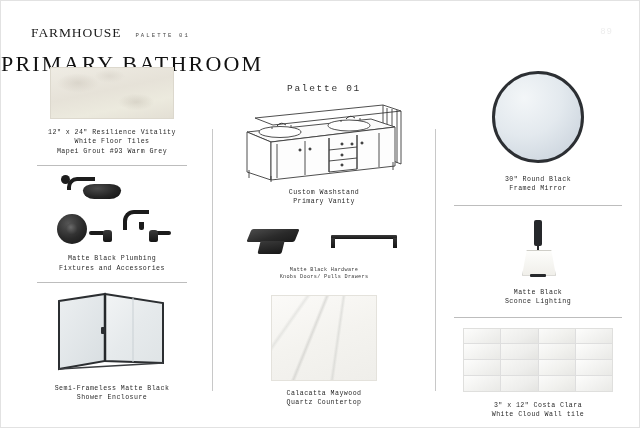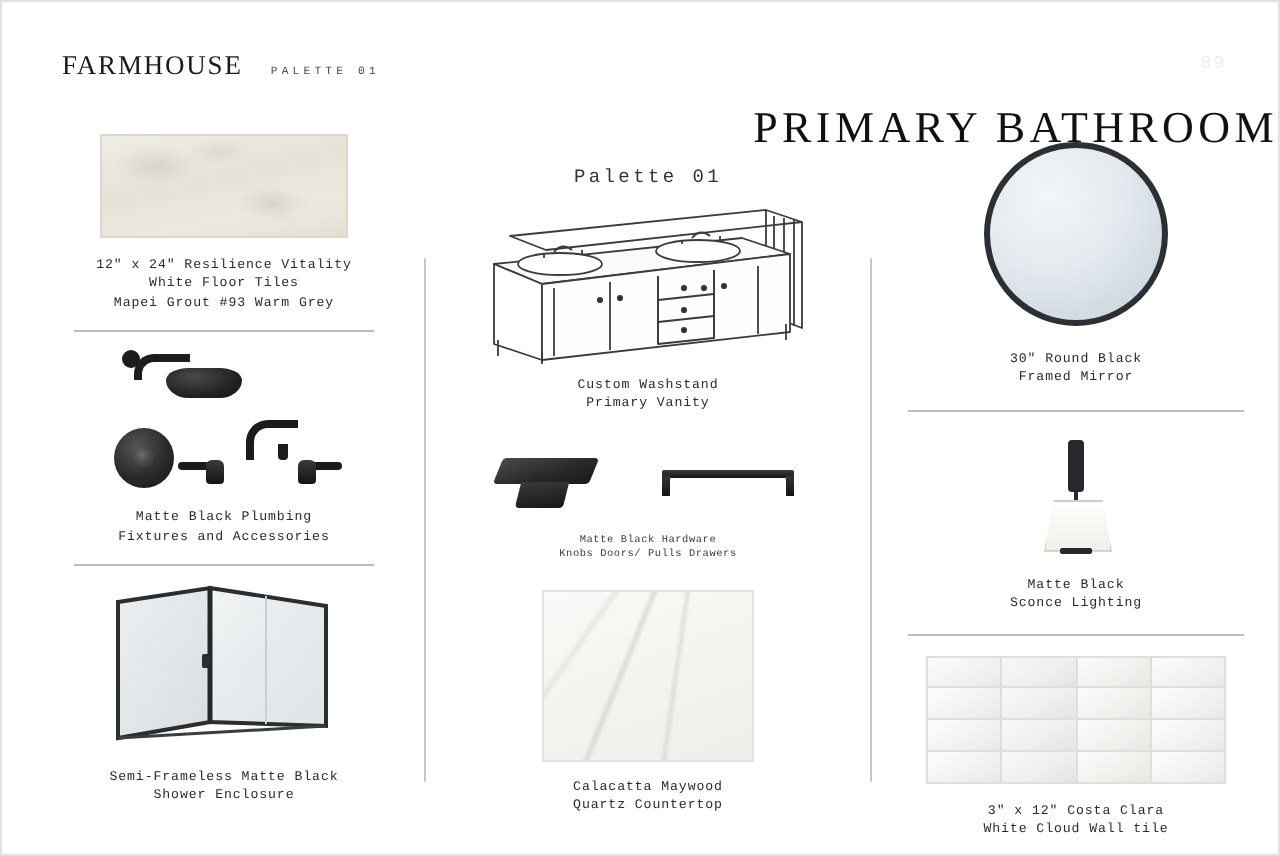--- a/index.html
+++ b/index.html
@@ -55,21 +55,21 @@
     font-size: 9px;
     letter-spacing: 1px;
     color: #ededed;
   }
 
   .main-title {
     position: absolute;
     left: 0;
     right: 0;
     top: 50px;
-    text-align: right;
+    text-align: left;
     font-family: "Liberation Serif", serif;
     font-size: 22px;
     letter-spacing: 2.2px;
     color: #111111;
     white-space: nowrap;
   }
 
   
   .v-rule {
     position: absolute;

